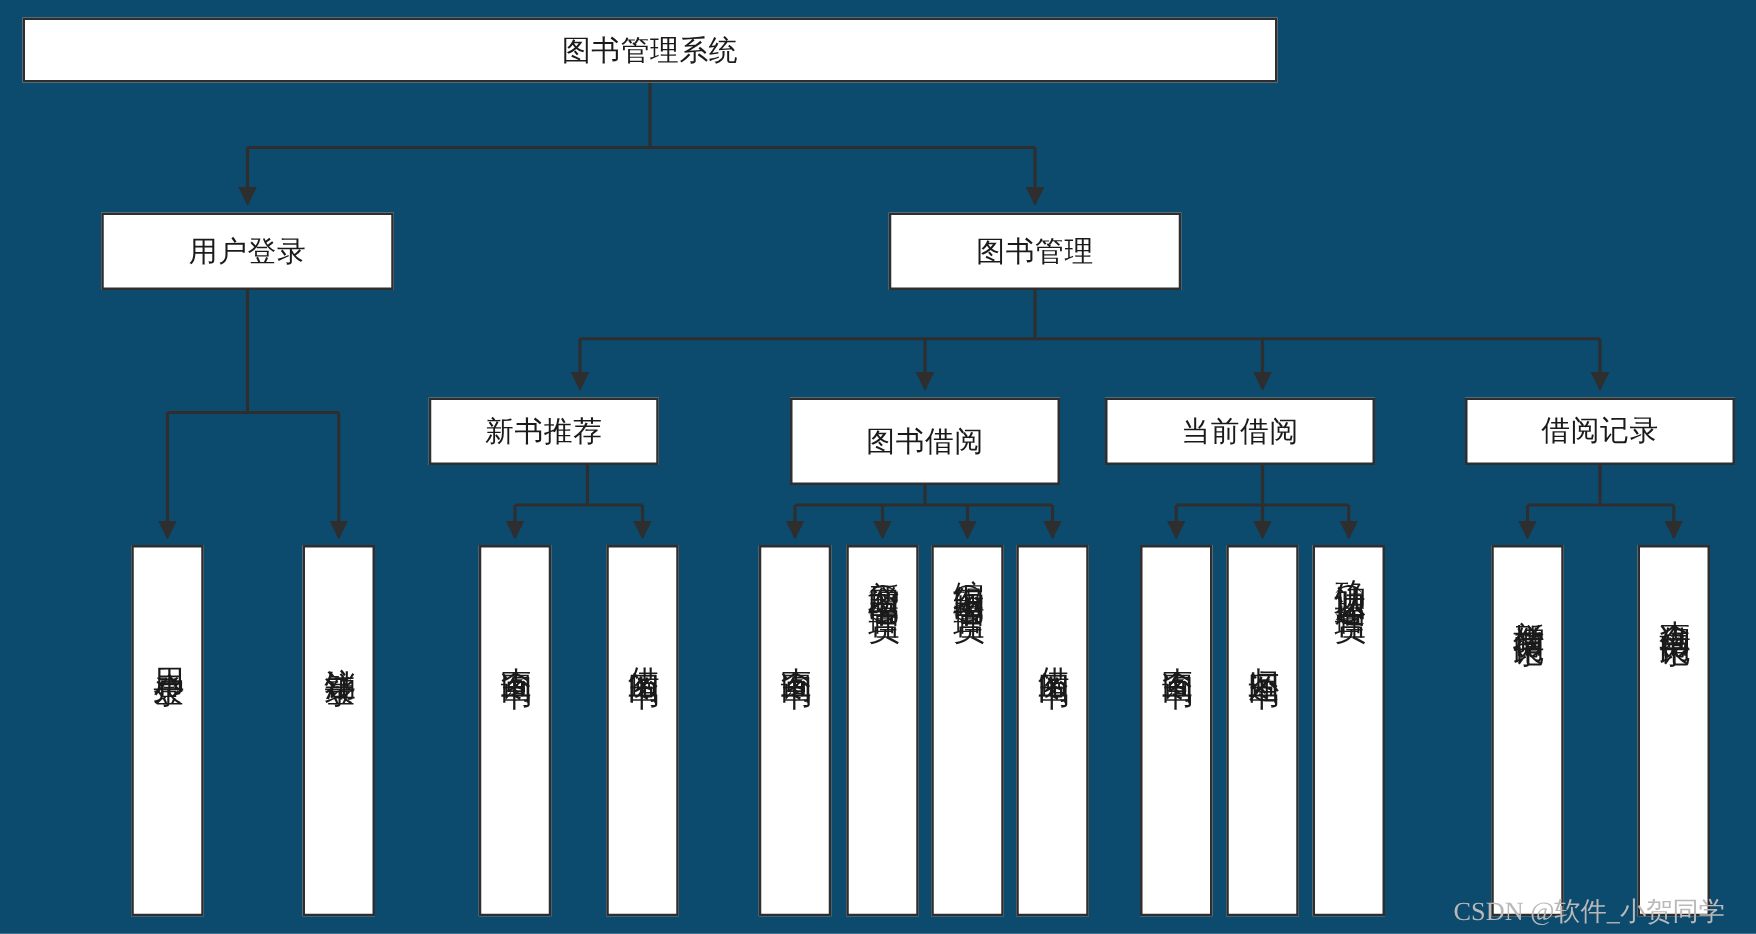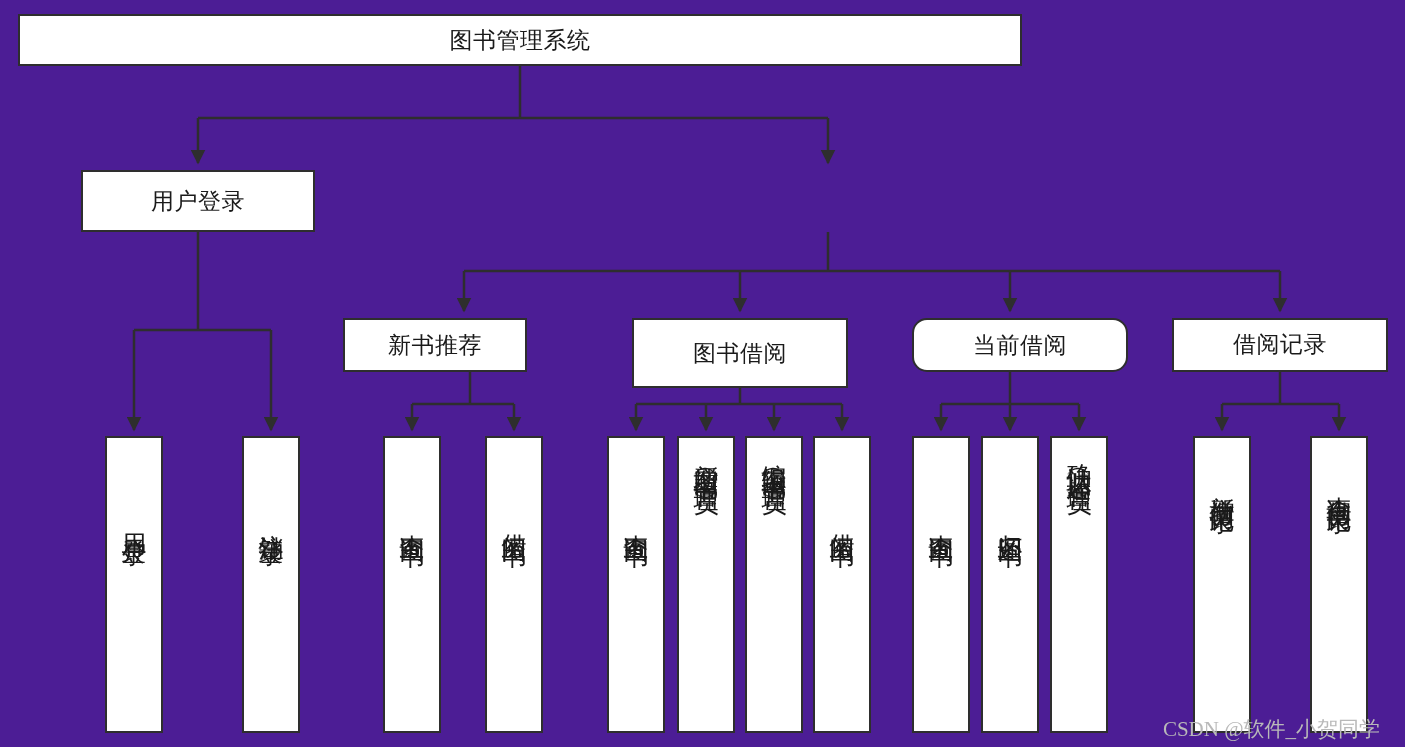--- a/index.html
+++ b/index.html
@@ -10,21 +10,21 @@
   body {
     width: 1405px;
     height: 747px;
     font-family: "Liberation Sans", "DejaVu Sans", sans-serif;
     overflow: hidden;
   }
   #diagram-root {
     position: relative;
     width: 1405px;
     height: 747px;
-    background: #4c1d95;
+    background: #0c4a6e;
   }
   svg.diagram-canvas {
     position: absolute;
     left: 0;
     top: 0;
     width: 1405px;
     height: 747px;
   }
   .node-box {
     position: absolute;
@@ -131,28 +131,31 @@
     </g>
   </svg>
 
   <div class="node-box node-root node-horizontal" style="left:18px; top:14px; width:1004px; height:52px;">
     <span class="node-label">图书管理系统</span>
   </div>
 
   <div class="node-box node-horizontal" style="left:81px; top:170px; width:234px; height:62px;">
     <span class="node-label">用户登录</span>
   </div>
+  <div class="node-box node-horizontal" style="left:711px; top:170px; width:234px; height:62px;">
+    <span class="node-label">图书管理</span>
+  </div>
 
   <div class="node-box node-horizontal" style="left:343px; top:318px; width:184px; height:54px;">
     <span class="node-label">新书推荐</span>
   </div>
   <div class="node-box node-horizontal" style="left:632px; top:318px; width:216px; height:70px;">
     <span class="node-label">图书借阅</span>
   </div>
-  <div class="node-box node-horizontal" style="left:912px; top:318px; width:216px; height:54px;border-radius:15px;">
+  <div class="node-box node-horizontal" style="left:884px; top:318px; width:216px; height:54px;">
     <span class="node-label">当前借阅</span>
   </div>
   <div class="node-box node-horizontal" style="left:1172px; top:318px; width:216px; height:54px;font-family:Liberation Serif, serif;">
     <span class="node-label">借阅记录</span>
   </div>
 
   <div class="node-box node-vertical" style="left:105px; top:436px; width:58px; height:297px; padding-top:76px;">
     <span class="node-label">用户登录</span>
   </div>
   <div class="node-box node-vertical" style="left:242px; top:436px; width:58px; height:297px; padding-top:76px;">

